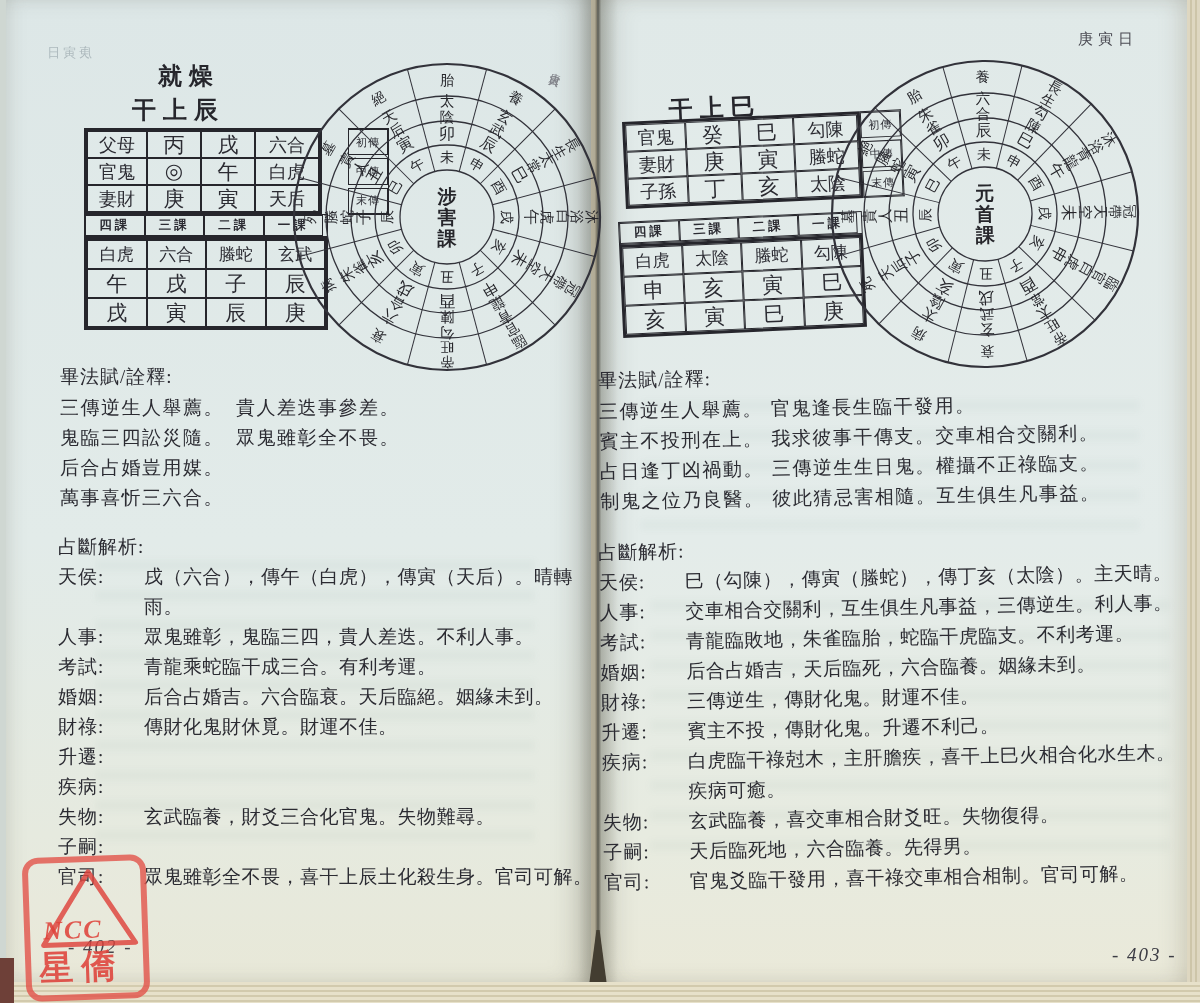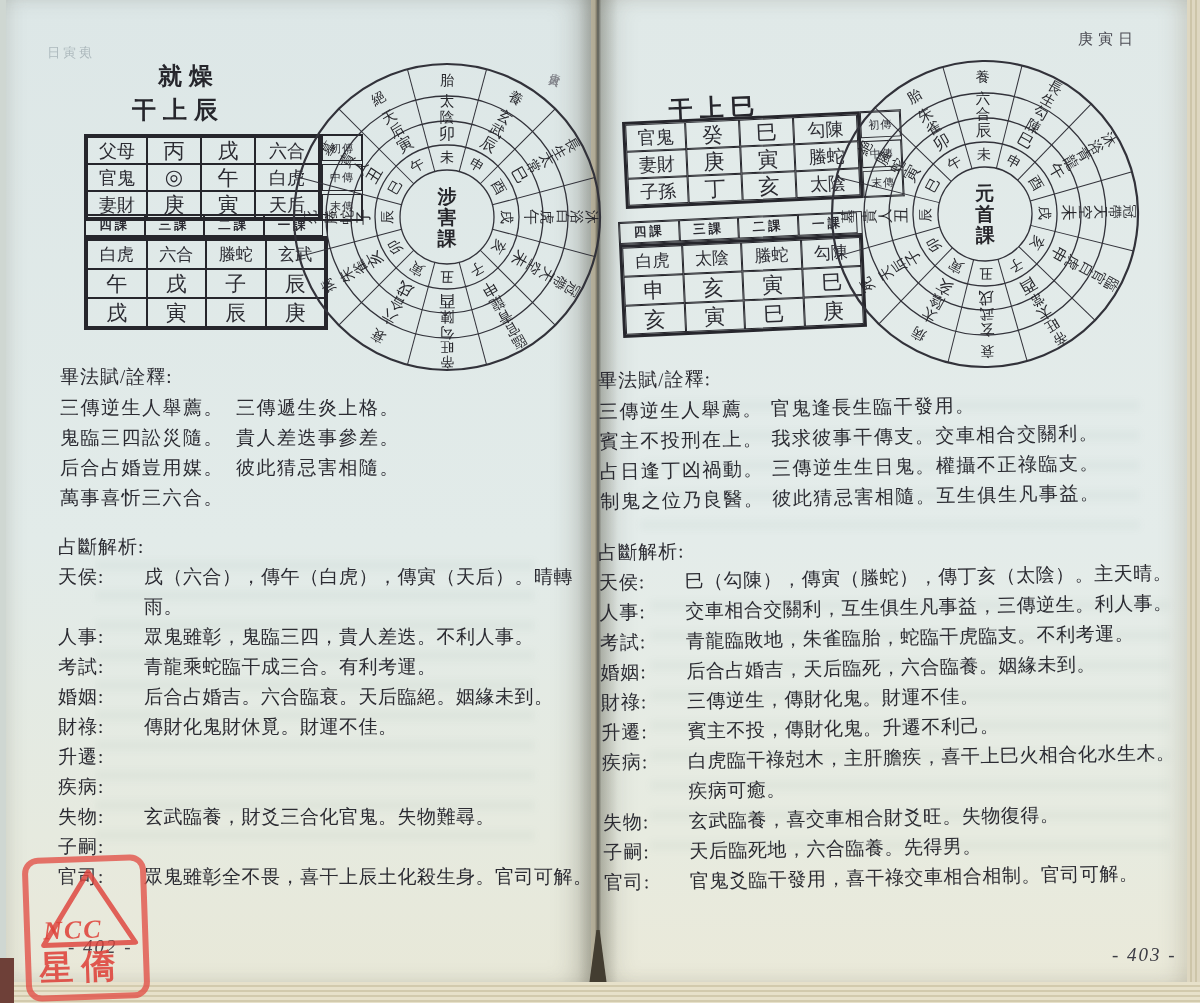--- a/index.html
+++ b/index.html
@@ -77,21 +77,21 @@
 <div class="abs ghost-text" style="left:44px;top:44px;">庚寅日</div>
 <div class="abs ghost" style="left:95px;top:560px;width:440px;height:300px;"></div>
 <div class="abs ghost" style="left:640px;top:400px;width:500px;height:130px;"></div>
 <div class="abs ghost" style="left:650px;top:600px;width:520px;height:260px;"></div>
 
 <div class="abs gutter-head" style="left:550px;top:64px;">庚寅日</div>
 
 <div class="abs title" style="left:158px;top:60px;">就燥</div>
 <div class="abs title" style="left:132px;top:94px;">干上辰</div>
 
-<div class="abs ttable" style="left:84px;top:134px;">
+<div class="abs ttable" style="left:84px;top:128px;gap:26px;">
   <div class="tmain">
     <div class="c">父母</div>
     <div class="c big">丙</div>
     <div class="c big">戌</div>
     <div class="c">六合</div>
     <div class="c">官鬼</div>
     <div class="c big">◎</div>
     <div class="c big">午</div>
     <div class="c">白虎</div>
     <div class="c">妻財</div>
@@ -219,23 +219,22 @@
 
 <div class="abs" style="left:60px;top:362px;width:520px;">
   <div class="sec-head">畢法賦/詮釋:</div>
   <div class="abs" style="left:0;top:31px;">
     <div class="bf-line">三傳逆生人舉薦。</div>
     <div class="bf-line">鬼臨三四訟災隨。</div>
     <div class="bf-line">后合占婚豈用媒。</div>
     <div class="bf-line">萬事喜忻三六合。</div>
   </div>
   <div class="abs" style="left:176px;top:31px;">
-    <div class="bf-line">三傳遞生炎上格。</div>
     <div class="bf-line">貴人差迭事參差。</div>
-    <div class="bf-line">彼此猜忌害相隨。</div>
+    <div class="bf-line">眾鬼雖彰全不畏。</div>
   </div>
 </div>
 
 <div class="abs" style="left:58px;top:532px;width:544px;">
   <div class="sec-head">占斷解析:</div>
   <div class="an-row">
       <span class="an-label">天侯:</span>
       <span class="an-text">戌（六合），傳午（白虎），傳寅（天后）。晴轉雨。</span>
     </div>
   <div class="an-row">

